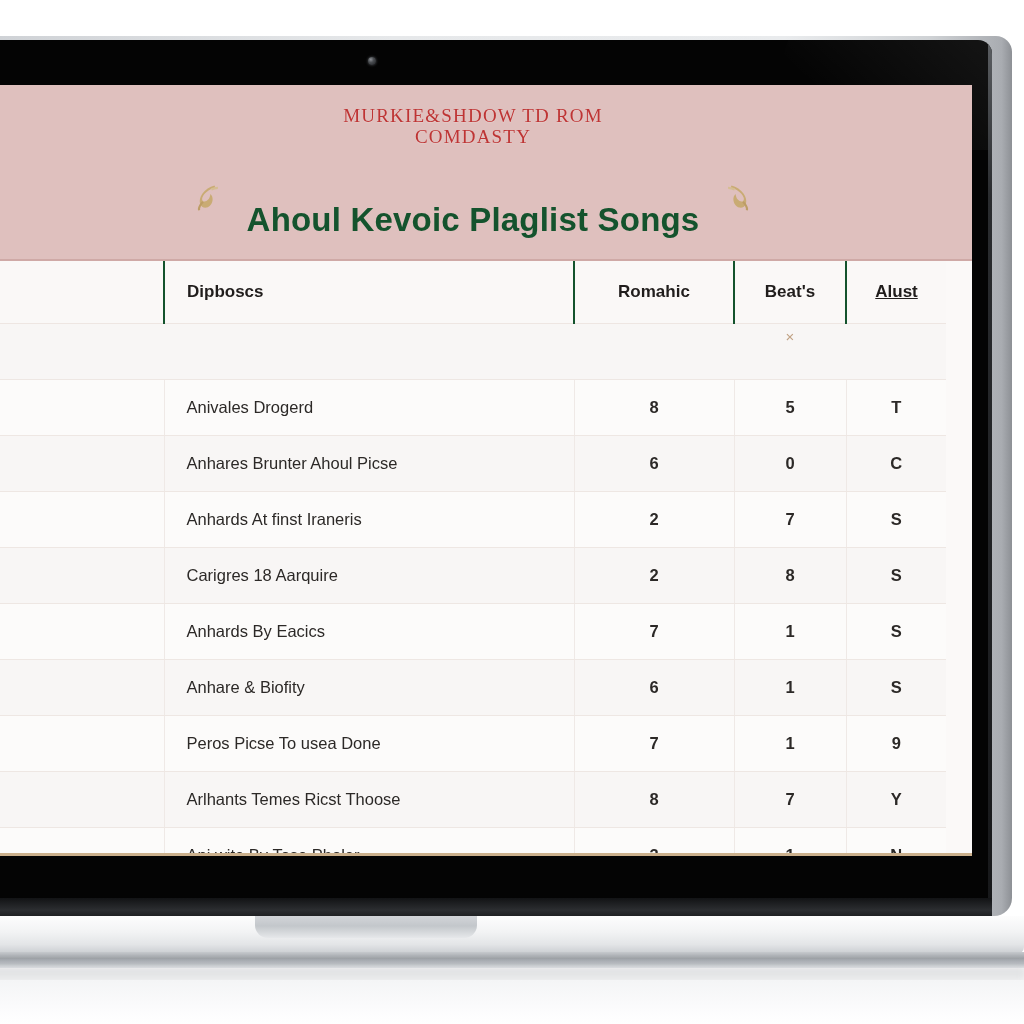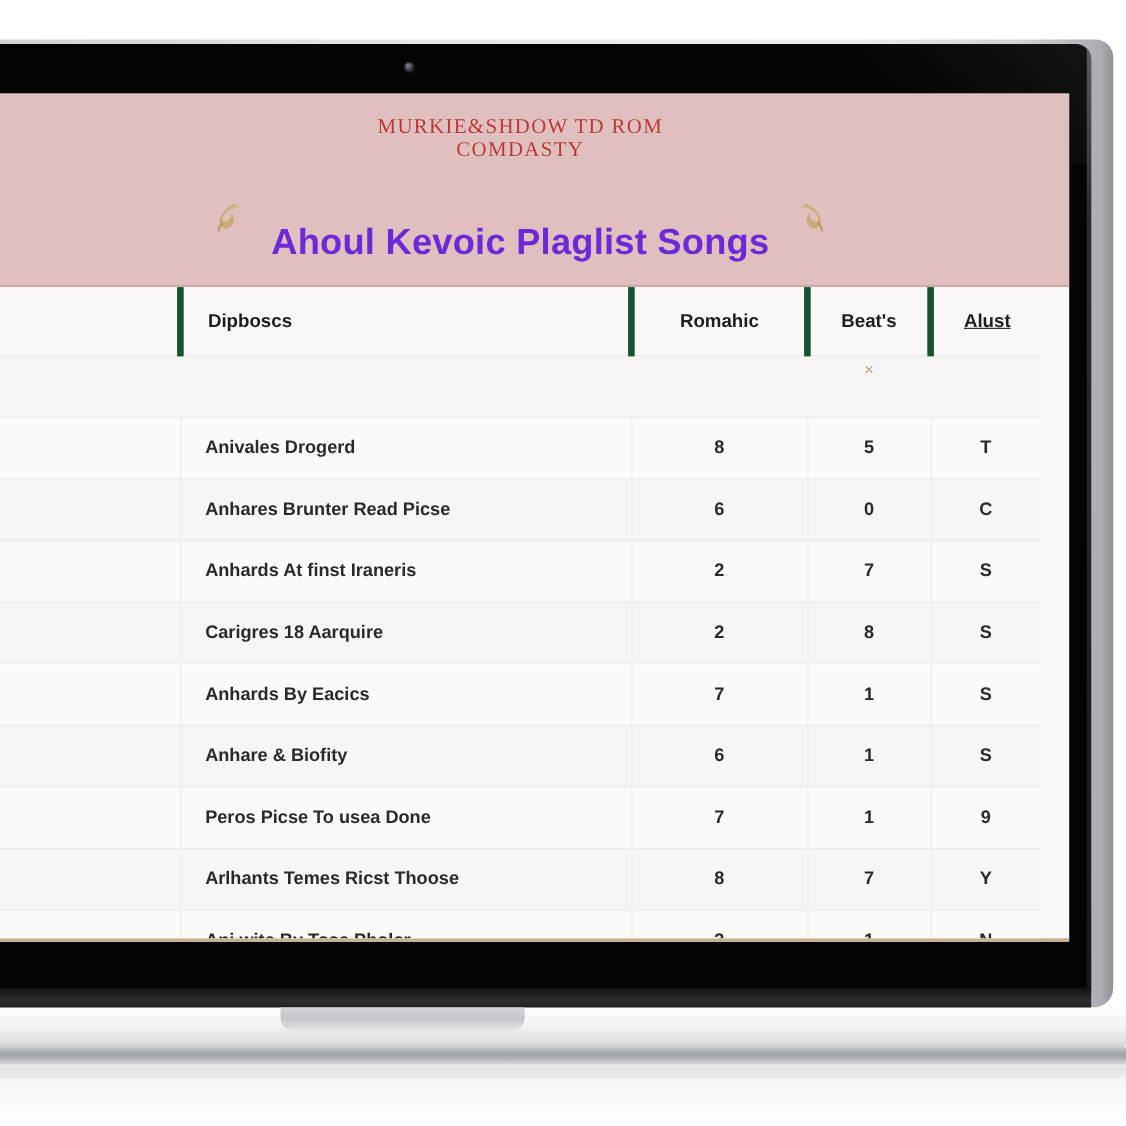--- a/index.html
+++ b/index.html
@@ -110,21 +110,21 @@
   .brand-mark .l2 { display: block; font-family: Liberation Serif, serif; }
 
   .title-row {
     display: flex;
     align-items: center;
     gap: 24px;
   }
   .page-title {
     font-size: 33px;
     font-weight: 700;
-    color: #6d28d9;
+    color: #14532d;
     letter-spacing: 0.2px;
     white-space: nowrap;
     margin-top: 44px;
   }
   .ornament {
     width: 30px; height: 34px;
     display: block;
     filter: blur(0.3px);
   }
   .ornament.right { transform: scaleX(-1); }
@@ -151,21 +151,21 @@
   table.songs col.c4 { width: 100px; }
 
   table.songs thead th {
     height: 62px;
     background: #faf8f7;
     font-size: 17px;
     font-weight: 700;
     color: #201d1c;
     text-align: left;
     padding: 0 22px;
-    border-right: 6px solid #14532d;
+    border-right: 2px solid #14532d;
     border-bottom: 1px solid #eee6e2;
     vertical-align: middle;
     position: relative;
   }
   table.songs thead th.num,
   table.songs thead th.last { text-align: center; padding: 0 2px; }
   table.songs thead th:last-child { border-right: none; text-decoration: underline; }
 
   .col-mark {
     position: absolute;
@@ -189,21 +189,20 @@
   table.songs tbody td {
     height: 56px;
     font-size: 16.5px;
     color: #2c2927;
     padding: 0 22px;
     border-right: 1px solid #efe9e6;
     border-bottom: 1px solid #eee7e3;
     vertical-align: middle;
     white-space: nowrap;
     overflow: hidden;
-    font-weight: bold;
   }
   table.songs tbody td.num,
   table.songs tbody td.last {
     text-align: center;
     padding: 0 10px;
     font-weight: 600;
   }
   table.songs tbody td:last-child { border-right: none; }
 
   table.songs tbody tr:nth-child(odd)  td { background: #f8f6f5; }
@@ -335,21 +334,21 @@
 
           <tr>
             <td>!lay</td>
             <td>Anivales Drogerd</td>
             <td class="num">8</td>
             <td class="num">5</td>
             <td class="last">T</td>
           </tr>
           <tr>
             <td>ce Weet</td>
-            <td>Anhares Brunter Read Picse</td>
+            <td>Anhares Brunter Ahoul Picse</td>
             <td class="num">6</td>
             <td class="num">0</td>
             <td class="last">C</td>
           </tr>
           <tr>
             <td>Grees</td>
             <td>Anhards At finst Iraneris</td>
             <td class="num">2</td>
             <td class="num">7</td>
             <td class="last">S</td>

